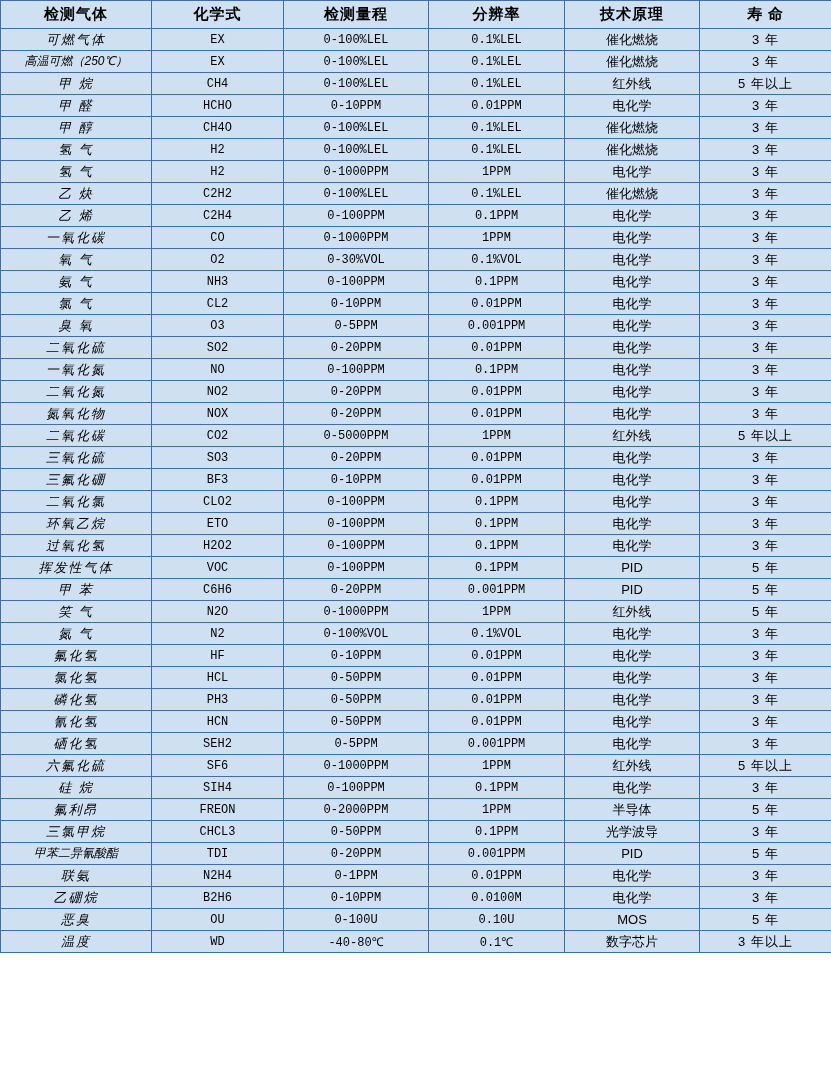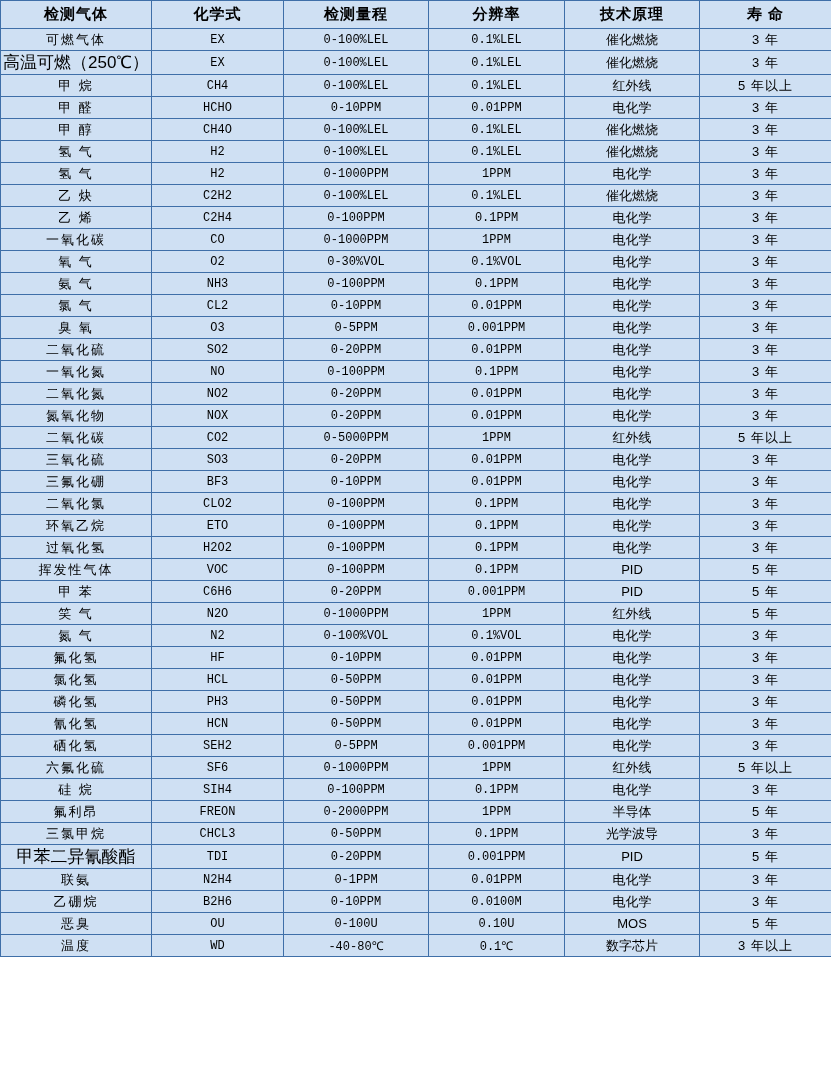--- a/index.html
+++ b/index.html
@@ -35,33 +35,34 @@
     color: #000000;
     padding: 0;
     overflow: hidden;
     white-space: nowrap;
   }
   table#gas-table thead th {
     height: 27px;
     font-size: 15px;
     font-weight: bold;
     letter-spacing: 1px;
-    font-family: Liberation Sans, sans-serif;
+    font-family: Liberation Serif, serif;
   }
   table#gas-table tbody td {
     height: 21px;
     font-size: 13px;
     font-weight: normal;
   }
   table#gas-table tbody td.name {
     letter-spacing: 2px;
+    font-style: italic;
   }
   table#gas-table tbody td.name.wide {
     letter-spacing: 0px;
-    font-size: 17px;
+    font-size: 12px;
   }
   table#gas-table tbody td.mono {
     font-family: "Liberation Mono", monospace;
     font-size: 12px;
     letter-spacing: 0px;
   }
   table#gas-table tbody td.life {
     letter-spacing: 1px;
   }
 </style>

